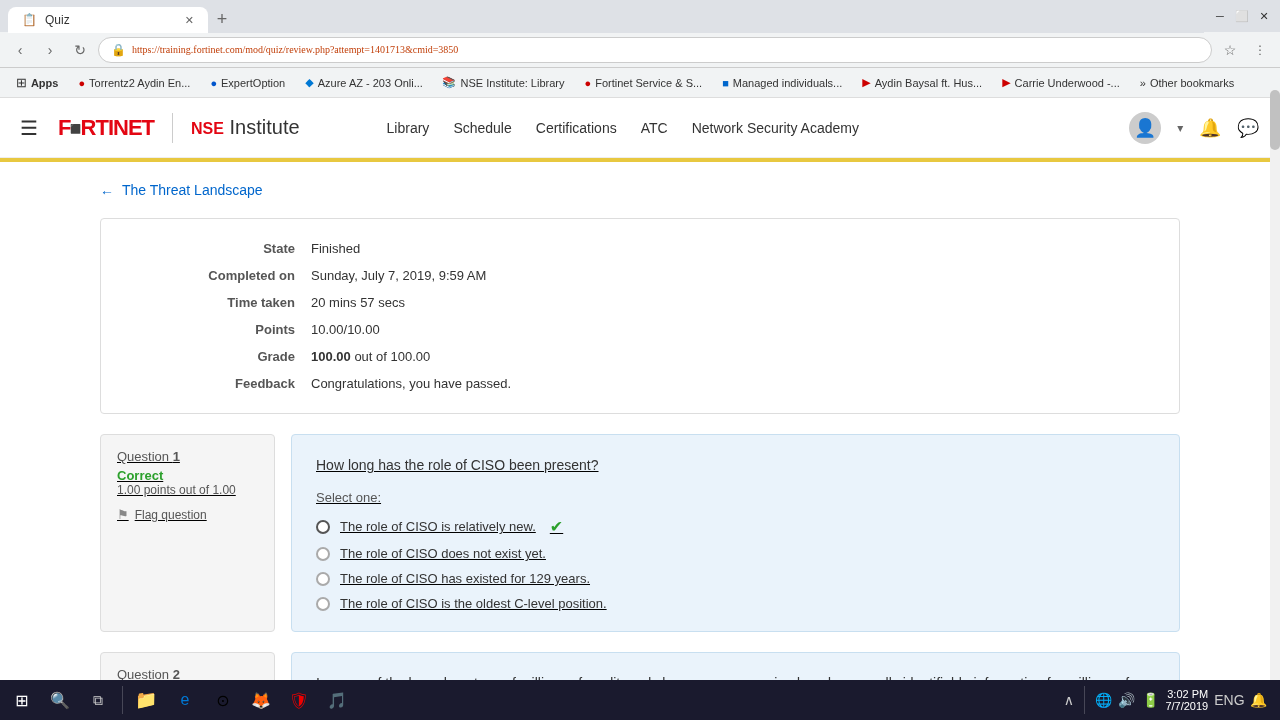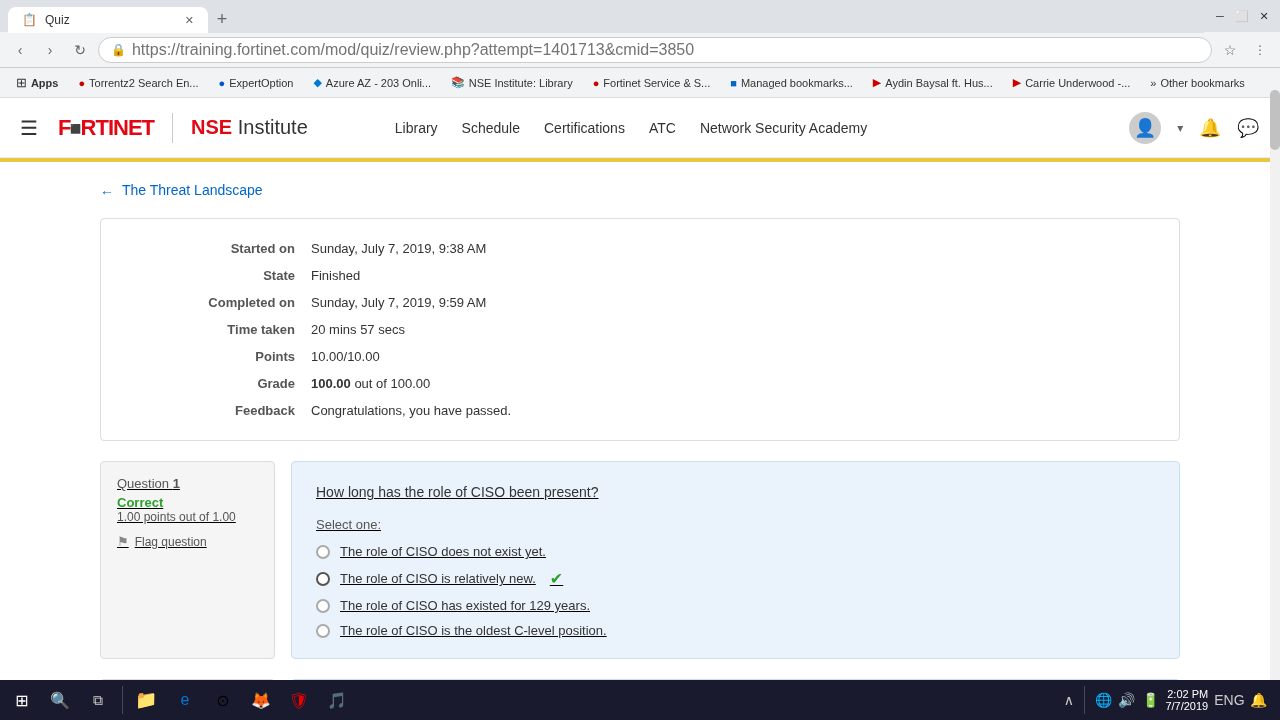--- a/index.html
+++ b/index.html
@@ -93,21 +93,21 @@
       background: #fff;
       border: 1px solid #ccc;
       border-radius: 13px;
       padding: 0 12px;
       font-size: 12px;
       color: #333;
       display: flex;
       align-items: center;
       gap: 6px;
     }
-    .address-text { flex: 1; font-size: 16px; color: #737373; }
+    .address-text { flex: 1; font-size: 10px; color: #c2410c; font-family: Liberation Serif, serif; }
     .bookmark-bar {
       background: #f1f3f4;
       height: 30px;
       display: flex;
       align-items: center;
       padding: 0 8px;
       gap: 4px;
       border-bottom: 1px solid #ddd;
       overflow: hidden;
     }
@@ -432,41 +432,41 @@
     <div class="nav-btn" style="font-size:12px;">⋮</div>
   </div>
 
   <div class="bookmark-bar">
     <div class="bm-item">
       <span style="font-size:13px;">⊞</span>
       <span class="bm-apps">Apps</span>
     </div>
     <div class="bm-item">
       <span style="color:#c00;font-size:11px;">●</span>
-      <span>Torrentz2 Search En...</span>
+      <span>Torrentz2 Aydin En...</span>
     </div>
     <div class="bm-item">
       <span style="color:#0055cc;font-size:11px;">●</span>
       <span>ExpertOption</span>
     </div>
     <div class="bm-item">
       <span style="color:#0078d4;font-size:11px;">◆</span>
       <span>Azure AZ - 203 Onli...</span>
     </div>
     <div class="bm-item">
       <span style="font-size:11px;">📚</span>
       <span>NSE Institute: Library</span>
     </div>
     <div class="bm-item">
       <span style="color:#c00;font-size:11px;">●</span>
       <span>Fortinet Service &amp; S...</span>
     </div>
     <div class="bm-item">
       <span style="color:#0066cc;font-size:11px;">■</span>
-      <span>Managed bookmarks...</span>
+      <span>Managed individuals...</span>
     </div>
     <div class="bm-item">
       <span style="color:#c00;font-size:11px;">▶</span>
       <span>Aydin Baysal ft. Hus...</span>
     </div>
     <div class="bm-item">
       <span style="color:#c00;font-size:11px;">▶</span>
       <span>Carrie Underwood -...</span>
     </div>
     <div class="bm-item">
@@ -479,21 +479,21 @@
 <div class="page-content">
 
   <div class="site-header">
     <div class="hamburger">☰</div>
     <div class="logo-area">
       <div class="logo-fortinet">
         <span style="color:#e30613;font-weight:900;">F</span><span style="color:#e30613;font-size:9px;vertical-align:middle;">⬛</span><span style="color:#e30613;font-weight:900;">RTINET</span>
       </div>
       <div class="logo-divider"></div>
       <div class="logo-nse">
-        <span class="nse" style="color:#e30613;font-weight:bold;font-size:20px;">NSE</span>
+        <span class="nse" style="color:#e30613;font-weight:bold;font-size:16px;">NSE</span>
         <span class="institute" style="color:#333;font-size:20px;font-weight:300;"> Institute</span>
       </div>
     </div>
     <nav class="nav-links">
       <a class="nav-link">Library</a>
       <a class="nav-link">Schedule</a>
       <a class="nav-link">Certifications</a>
       <a class="nav-link">ATC</a>
       <a class="nav-link">Network Security Academy</a>
     </nav>
@@ -510,24 +510,20 @@
 
   <div class="main-area">
 
     <div class="breadcrumb">
       <span>←</span>
       <span>The Threat Landscape</span>
     </div>
 
     <div class="quiz-info-table">
       <div class="quiz-info-row">
-        <span class="qi-label">Started on</span>
-        <span class="qi-value">Sunday, July 7, 2019, 9:38 AM</span>
-      </div>
-      <div class="quiz-info-row">
         <span class="qi-label">State</span>
         <span class="qi-value">Finished</span>
       </div>
       <div class="quiz-info-row">
         <span class="qi-label">Completed on</span>
         <span class="qi-value">Sunday, July 7, 2019, 9:59 AM</span>
       </div>
       <div class="quiz-info-row">
         <span class="qi-label">Time taken</span>
         <span class="qi-value">20 mins 57 secs</span>
@@ -556,27 +552,27 @@
         <div class="q-flag">
           <span class="flag-icon">⚑</span>
           <span>Flag question</span>
         </div>
       </div>
       <div class="question-body">
         <div class="question-text">How long has the role of CISO been present?</div>
         <div class="select-one-label">Select one:</div>
         <div class="answer-options">
           <div class="answer-option">
-            <div class="radio-circle"></div>
-            <span>The role of CISO does not exist yet.</span>
-          </div>
-          <div class="answer-option">
             <div class="radio-circle radio-selected"></div>
             <span>The role of CISO is relatively new.</span>
             <span class="checkmark-green">✔</span>
+          </div>
+          <div class="answer-option">
+            <div class="radio-circle"></div>
+            <span>The role of CISO does not exist yet.</span>
           </div>
           <div class="answer-option">
             <div class="radio-circle"></div>
             <span>The role of CISO has existed for 129 years.</span>
           </div>
           <div class="answer-option">
             <div class="radio-circle"></div>
             <span>The role of CISO is the oldest C-level position.</span>
           </div>
         </div>
@@ -632,19 +628,19 @@
     <span style="color:#ff8c00;font-size:16px;">🎵</span>
   </div>
 
   <div class="taskbar-right">
     <span class="taskbar-sys-icon">∧</span>
     <div class="taskbar-separator"></div>
     <span class="taskbar-sys-icon">🌐</span>
     <span class="taskbar-sys-icon">🔊</span>
     <span class="taskbar-sys-icon">🔋</span>
     <div class="taskbar-time">
-      <div>2:02 PM</div>
+      <div>3:02 PM</div>
       <div>7/7/2019</div>
     </div>
     <span style="color:#ccc;font-size:14px;">ENG</span>
     <span class="taskbar-sys-icon">🔔</span>
   </div>
 </div>
 
 </body></html>

